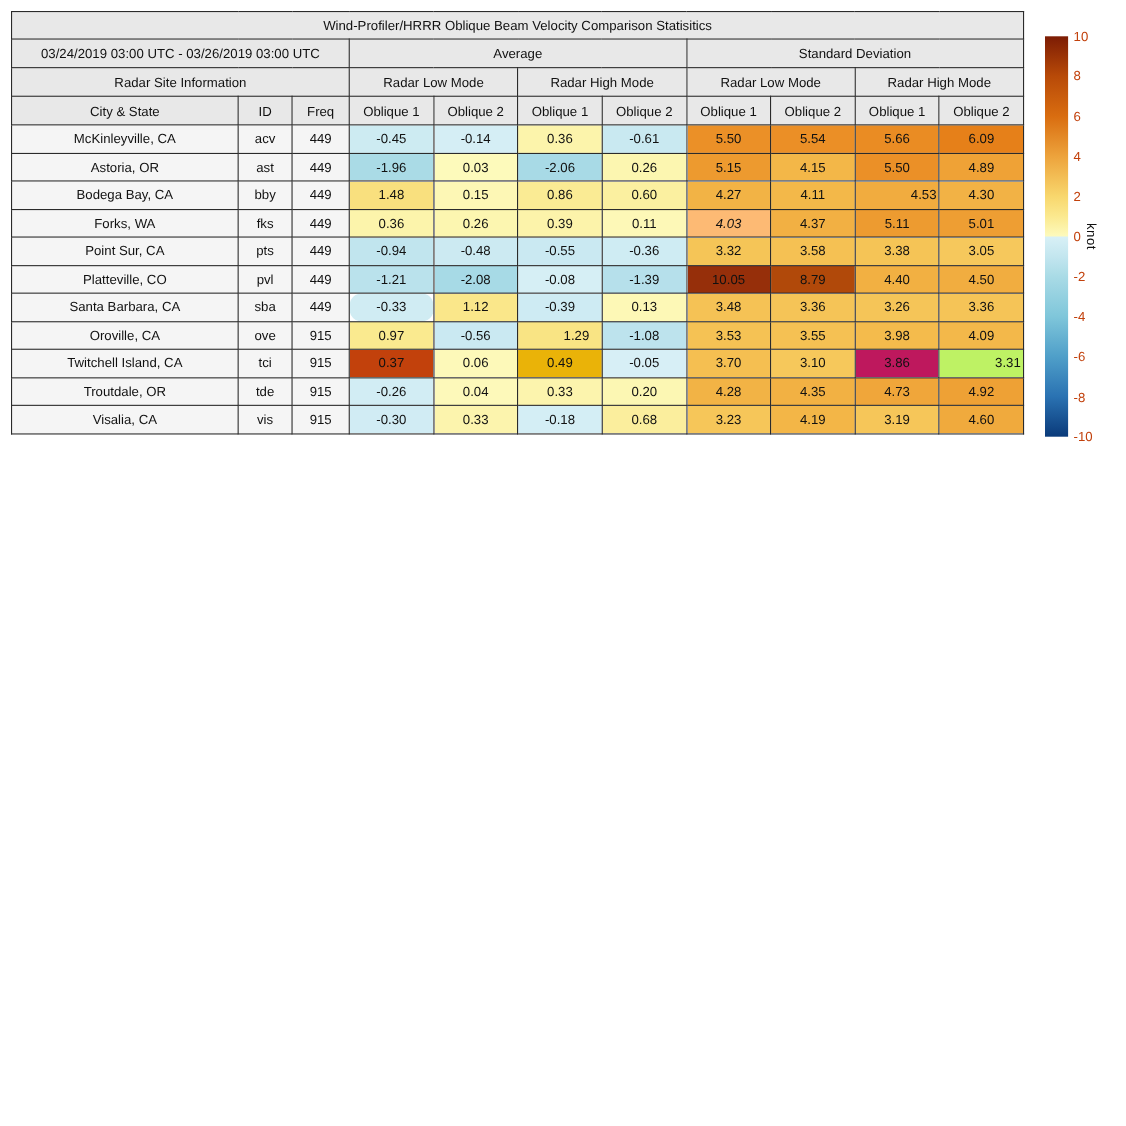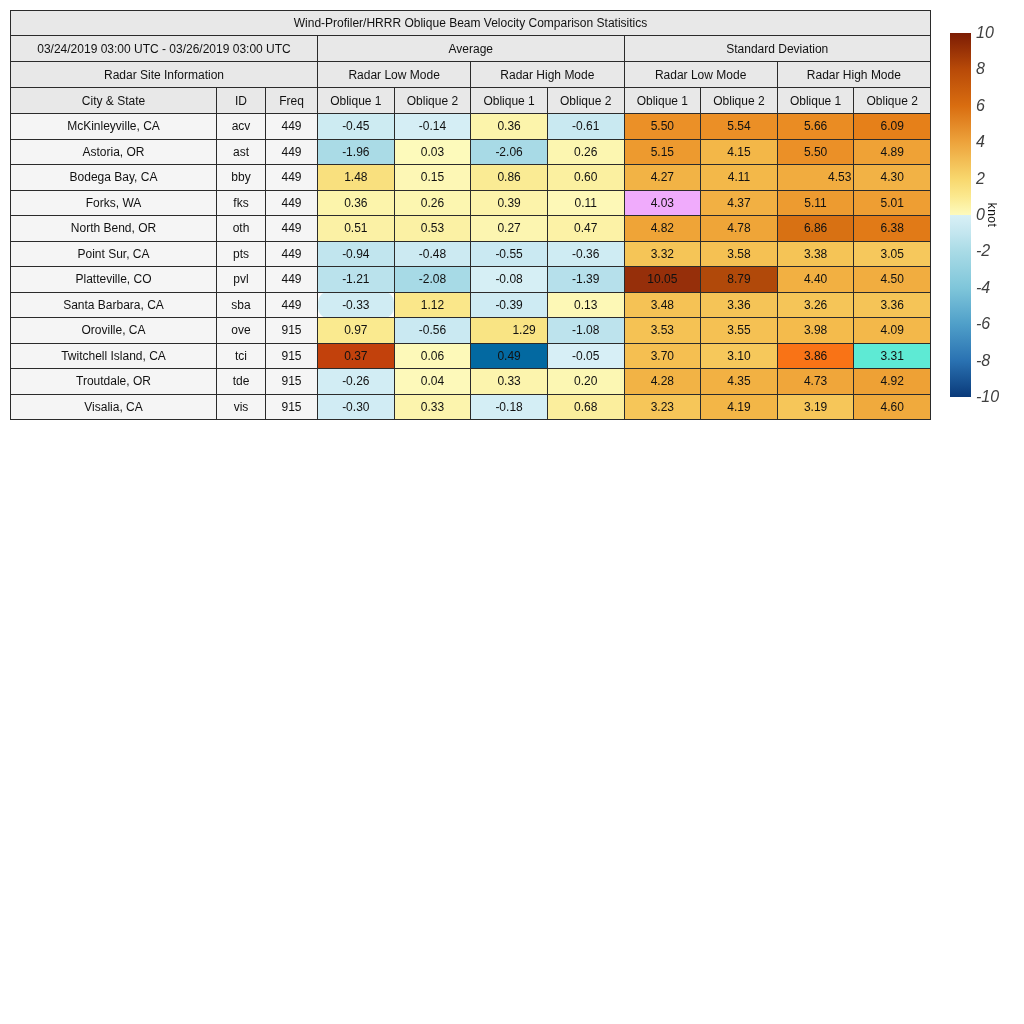--- a/index.html
+++ b/index.html
@@ -54,25 +54,24 @@
   .colorbar {
     position: absolute;
     left: 950px;
     top: 33px;
     width: 21px;
     height: 364px;
   }
   .colorbar-tick-label {
     position: absolute;
     left: 976px;
-    font-size: 16px;
-    color: #404040;
+    font-size: 12px;
+    color: #c2410c;
     line-height: 16px;
     height: 16px;
-    font-style: italic;
   }
   .colorbar-unit-label {
     position: absolute;
     left: 985px;
     top: 215px;
     transform: translateY(-50%);
     writing-mode: vertical-rl;
     font-size: 12px;
     color: #111111;
     letter-spacing: 0.5px;
@@ -168,37 +167,24 @@
           <td style="background: rgb(242, 178, 69);">4.30</td>
         </tr>
         <tr class="data-row">
           <td class="label-cell">Forks, WA</td>
           <td class="label-cell">fks</td>
           <td class="label-cell">449</td>
           <td style="background: rgb(252, 244, 171);">0.36</td>
           <td style="background: rgb(252, 246, 176);">0.26</td>
           <td style="background: rgb(252, 243, 170);">0.39</td>
           <td style="background: rgb(253, 248, 183);">0.11</td>
-          <td style="background: #f0abfc;">4.03</td>
+          <td style="background: #fdba74; font-style: italic;">4.03</td>
           <td style="background: rgb(242, 176, 67);">4.37</td>
           <td style="background: rgb(237, 155, 48);">5.11</td>
           <td style="background: rgb(238, 158, 51);">5.01</td>
-        </tr>
-        <tr class="data-row">
-          <td class="label-cell">North Bend, OR</td>
-          <td class="label-cell">oth</td>
-          <td class="label-cell">449</td>
-          <td style="background: rgb(251, 241, 165);">0.51</td>
-          <td style="background: rgb(251, 241, 164);">0.53</td>
-          <td style="background: rgb(252, 245, 176);">0.27</td>
-          <td style="background: rgb(252, 242, 166);">0.47</td>
-          <td style="background: rgb(239, 164, 55);">4.82</td>
-          <td style="background: rgb(239, 165, 56);">4.78</td>
-          <td style="background: rgb(216, 113, 19);">6.86</td>
-          <td style="background: rgb(225, 122, 23);">6.38</td>
         </tr>
         <tr class="data-row">
           <td class="label-cell">Point Sur, CA</td>
           <td class="label-cell">pts</td>
           <td class="label-cell">449</td>
           <td style="background: rgb(193, 229, 238);">-0.94</td>
           <td style="background: rgb(204, 234, 242);">-0.48</td>
           <td style="background: rgb(202, 233, 242);">-0.55</td>
           <td style="background: rgb(207, 236, 243);">-0.36</td>
           <td style="background: rgb(245, 197, 87);">3.32</td>
@@ -244,26 +230,26 @@
           <td style="background: rgb(245, 193, 83);">3.55</td>
           <td style="background: rgb(244, 187, 76);">3.98</td>
           <td style="background: rgb(243, 184, 74);">4.09</td>
         </tr>
         <tr class="data-row">
           <td class="label-cell">Twitchell Island, CA</td>
           <td class="label-cell">tci</td>
           <td class="label-cell">915</td>
           <td style="background: #c2410c;">0.37</td>
           <td style="background: rgb(253, 249, 185);">0.06</td>
-          <td style="background: #0369a1; margin-left: 24px;">0.49</td>
+          <td style="background: #eab308; margin-left: 24px;">0.49</td>
           <td style="background: rgb(215, 239, 246);">-0.05</td>
           <td style="background: rgb(245, 191, 81);">3.70</td>
           <td style="background: rgb(246, 200, 91);">3.10</td>
-          <td style="background: #f97316;">3.86</td>
-          <td style="background: #5eead4;">3.31</td>
+          <td style="background: #be185d;">3.86</td>
+          <td style="background: #bef264; text-align: right;">3.31</td>
         </tr>
         <tr class="data-row">
           <td class="label-cell">Troutdale, OR</td>
           <td class="label-cell">tde</td>
           <td class="label-cell">915</td>
           <td style="background: rgb(210, 237, 244);">-0.26</td>
           <td style="background: rgb(253, 249, 186);">0.04</td>
           <td style="background: rgb(252, 244, 173);">0.33</td>
           <td style="background: rgb(252, 247, 179);">0.20</td>
           <td style="background: rgb(242, 179, 69);">4.28</td>

